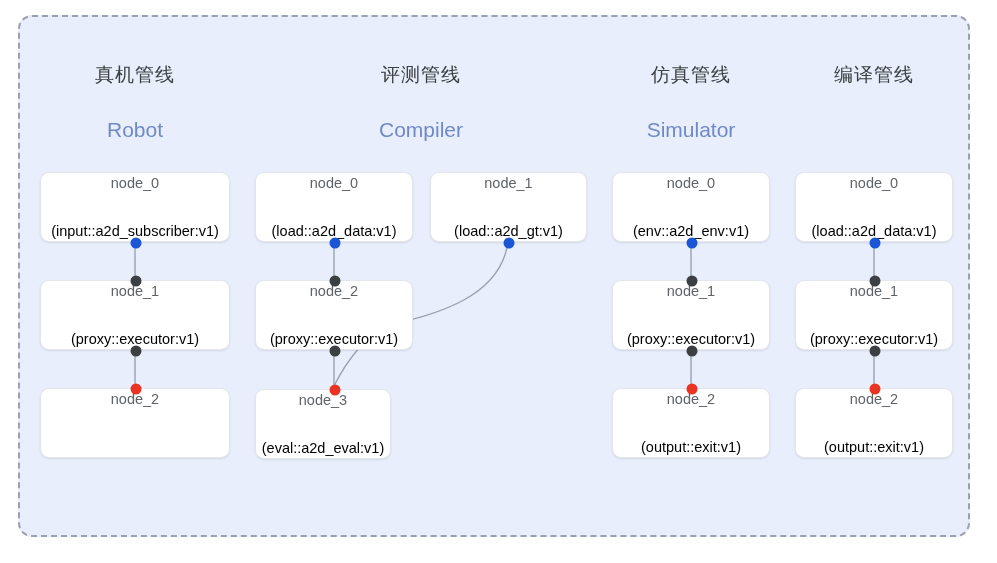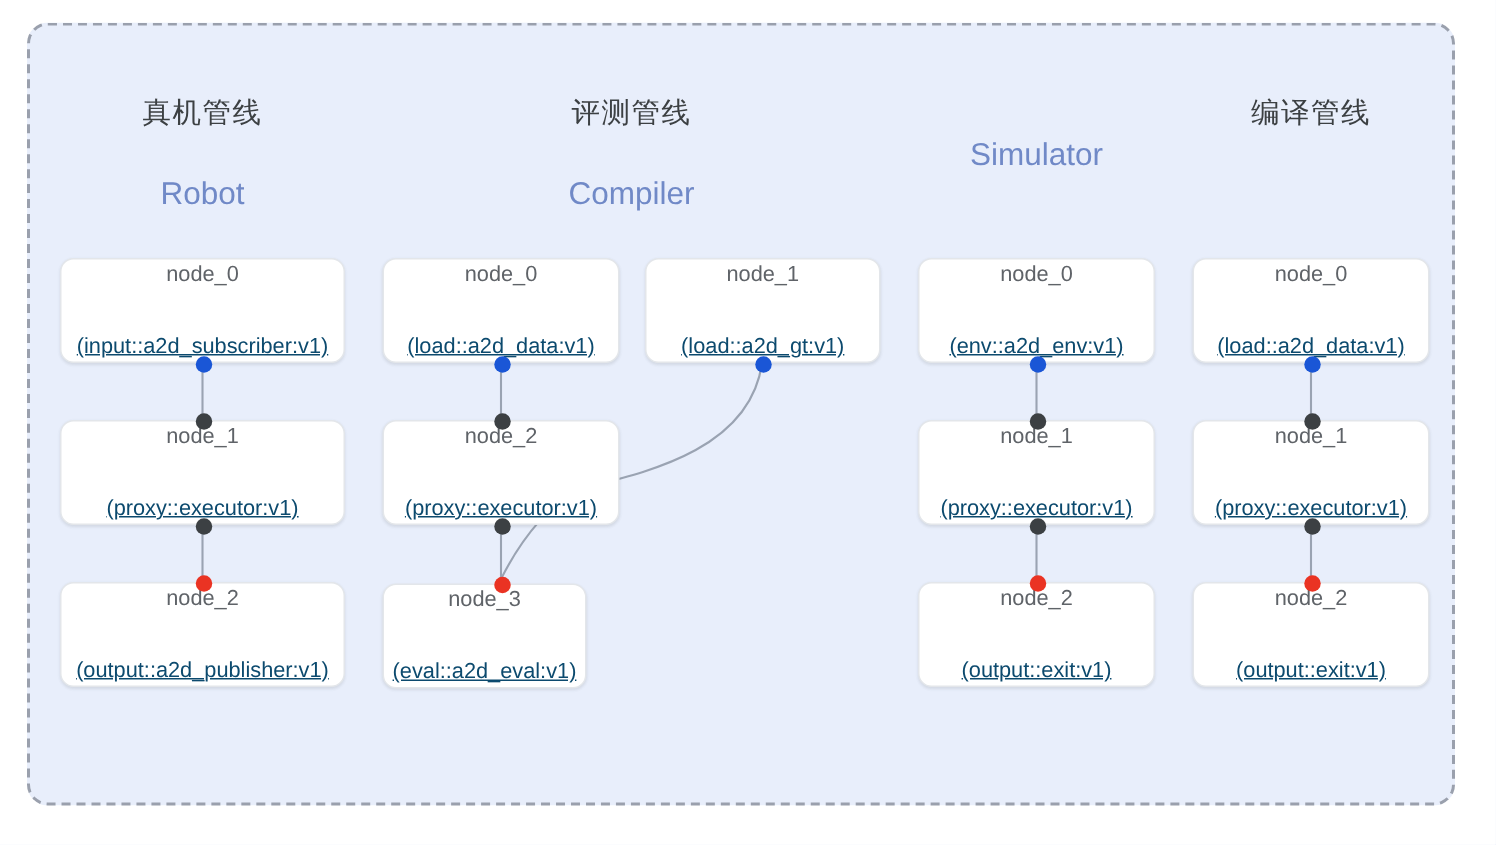--- a/index.html
+++ b/index.html
@@ -66,22 +66,21 @@
     color: #5f6368;
   }
   .node-name {
     font-size: 14.5px;
     line-height: 20px;
     color: #5f6368;
   }
   .node-type {
     font-size: 14.5px;
     line-height: 20px;
-    color: #0c4a6e;
-    text-decoration: underline;
+    color: #000000;
   }
   .port {
     position: absolute;
     width: 11px;
     height: 11px;
     border-radius: 50%;
     transform: translate(-50%, -50%);
   }
   .port-in-blue { background: #1a56d6; }
   .port-in-dark { background: #3c4043; }
@@ -113,40 +112,40 @@
 
   <div class="col-header" style="left:45px; top:62px; width:180px;">
     <div class="col-title">真机管线</div>
     <div class="col-subtitle">Robot</div>
   </div>
   <div class="col-header" style="left:331px; top:62px; width:180px;">
     <div class="col-title">评测管线</div>
     <div class="col-subtitle">Compiler</div>
   </div>
   <div class="col-header" style="left:601px; top:62px; width:180px;">
+    <div class="col-title">仿真管线</div>
     <div class="col-subtitle">Simulator</div>
   </div>
   <div class="col-header" style="left:784px; top:62px; width:180px;">
     <div class="col-title">编译管线</div>
   </div>
 
   <div class="node" style="left:40px; top:172px; width:190px; height:70px;">
     <div class="node-name">node_0</div>
     <div class="node-type">(input::a2d_subscriber:v1)</div>
     <span class="port port-in-blue" style="left:95px; top:70px;"></span>
   </div>
   <div class="node" style="left:40px; top:280px; width:190px; height:70px;">
     <div class="node-name">node_1</div>
     <div class="node-type">(proxy::executor:v1)</div>
     <span class="port port-in-dark" style="left:95px; top:0px;"></span>
     <span class="port port-out-dark" style="left:95px; top:70px;"></span>
   </div>
   <div class="node" style="left:40px; top:388px; width:190px; height:70px;">
     <div class="node-name">node_2</div>
-    <div class="node-type">(output::a2d_publisher:v1)</div>
     <span class="port port-out-red" style="left:95px; top:0px;"></span>
   </div>
 
   <div class="node" style="left:255px; top:172px; width:158px; height:70px;">
     <div class="node-name">node_0</div>
     <div class="node-type">(load::a2d_data:v1)</div>
     <span class="port port-in-blue" style="left:79px; top:70px;"></span>
   </div>
   <div class="node" style="left:430px; top:172px; width:157px; height:70px;">
     <div class="node-name">node_1</div>

